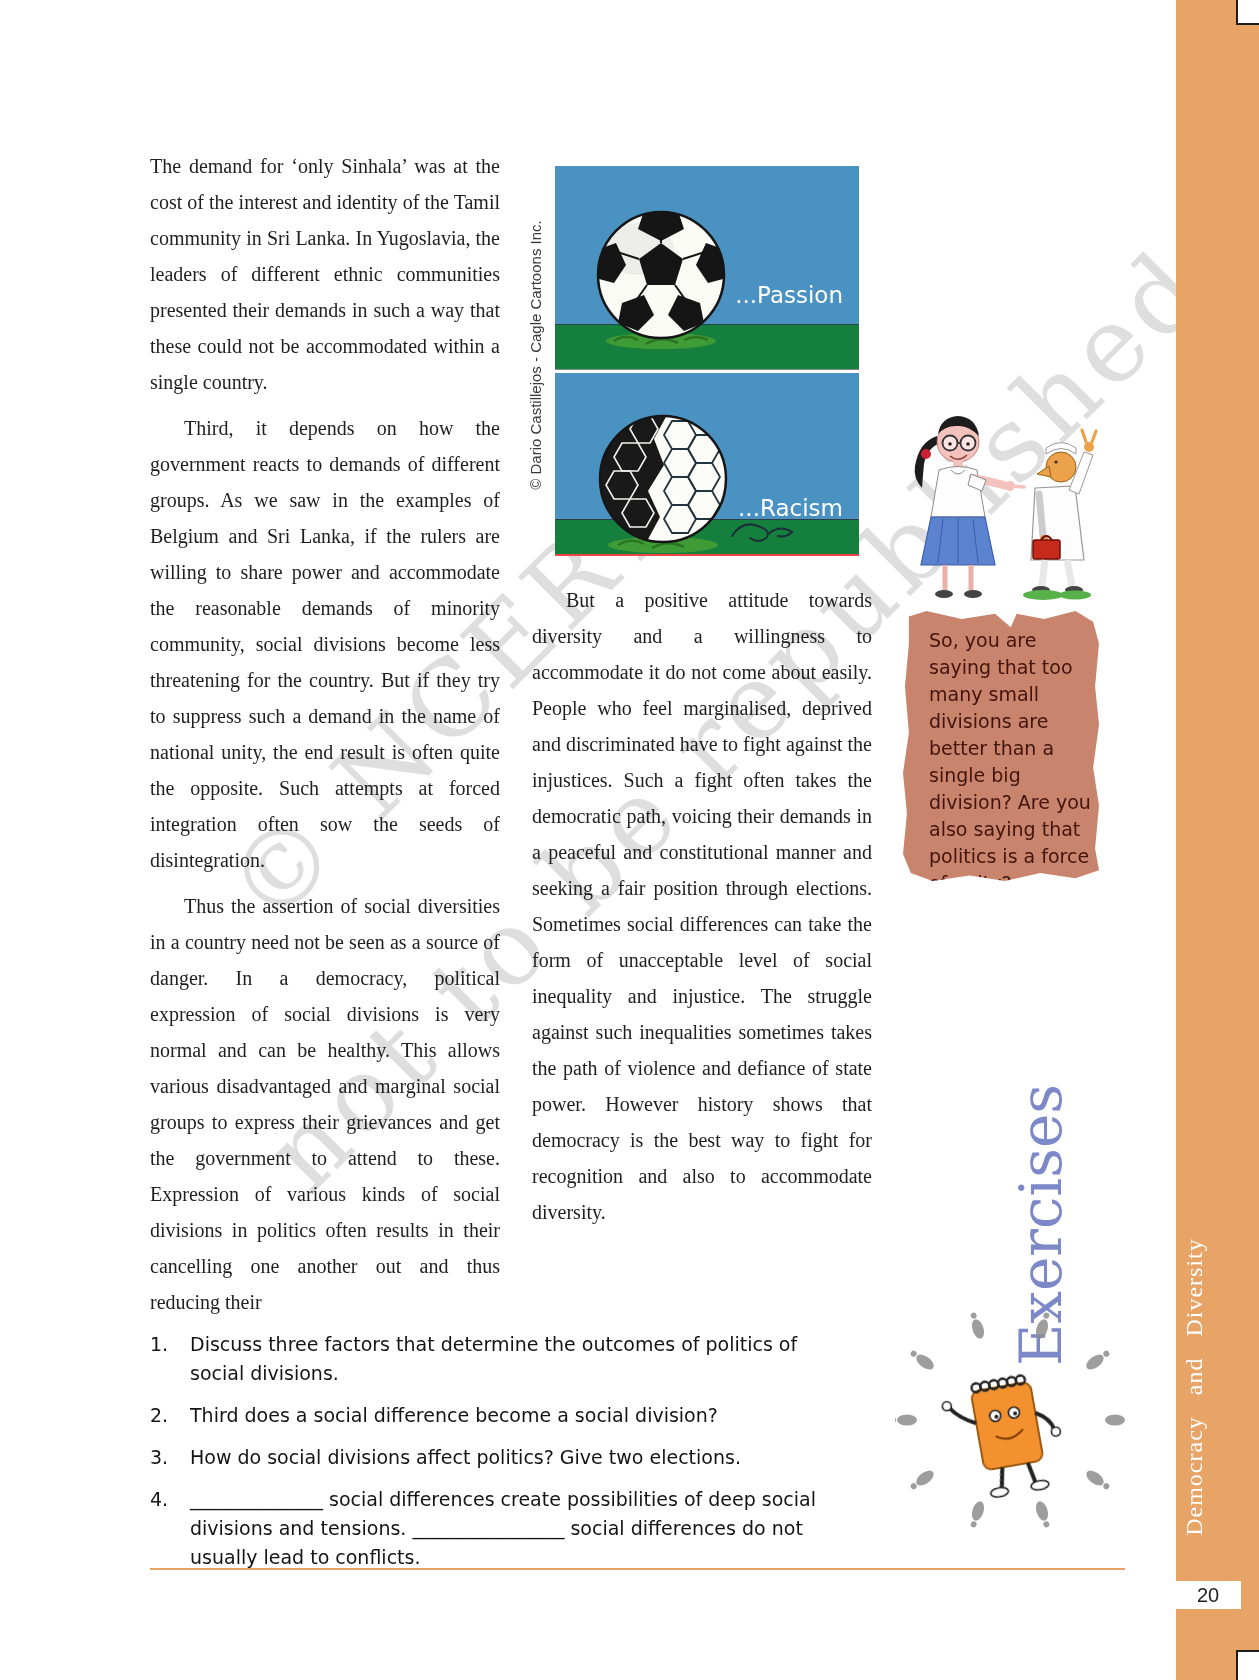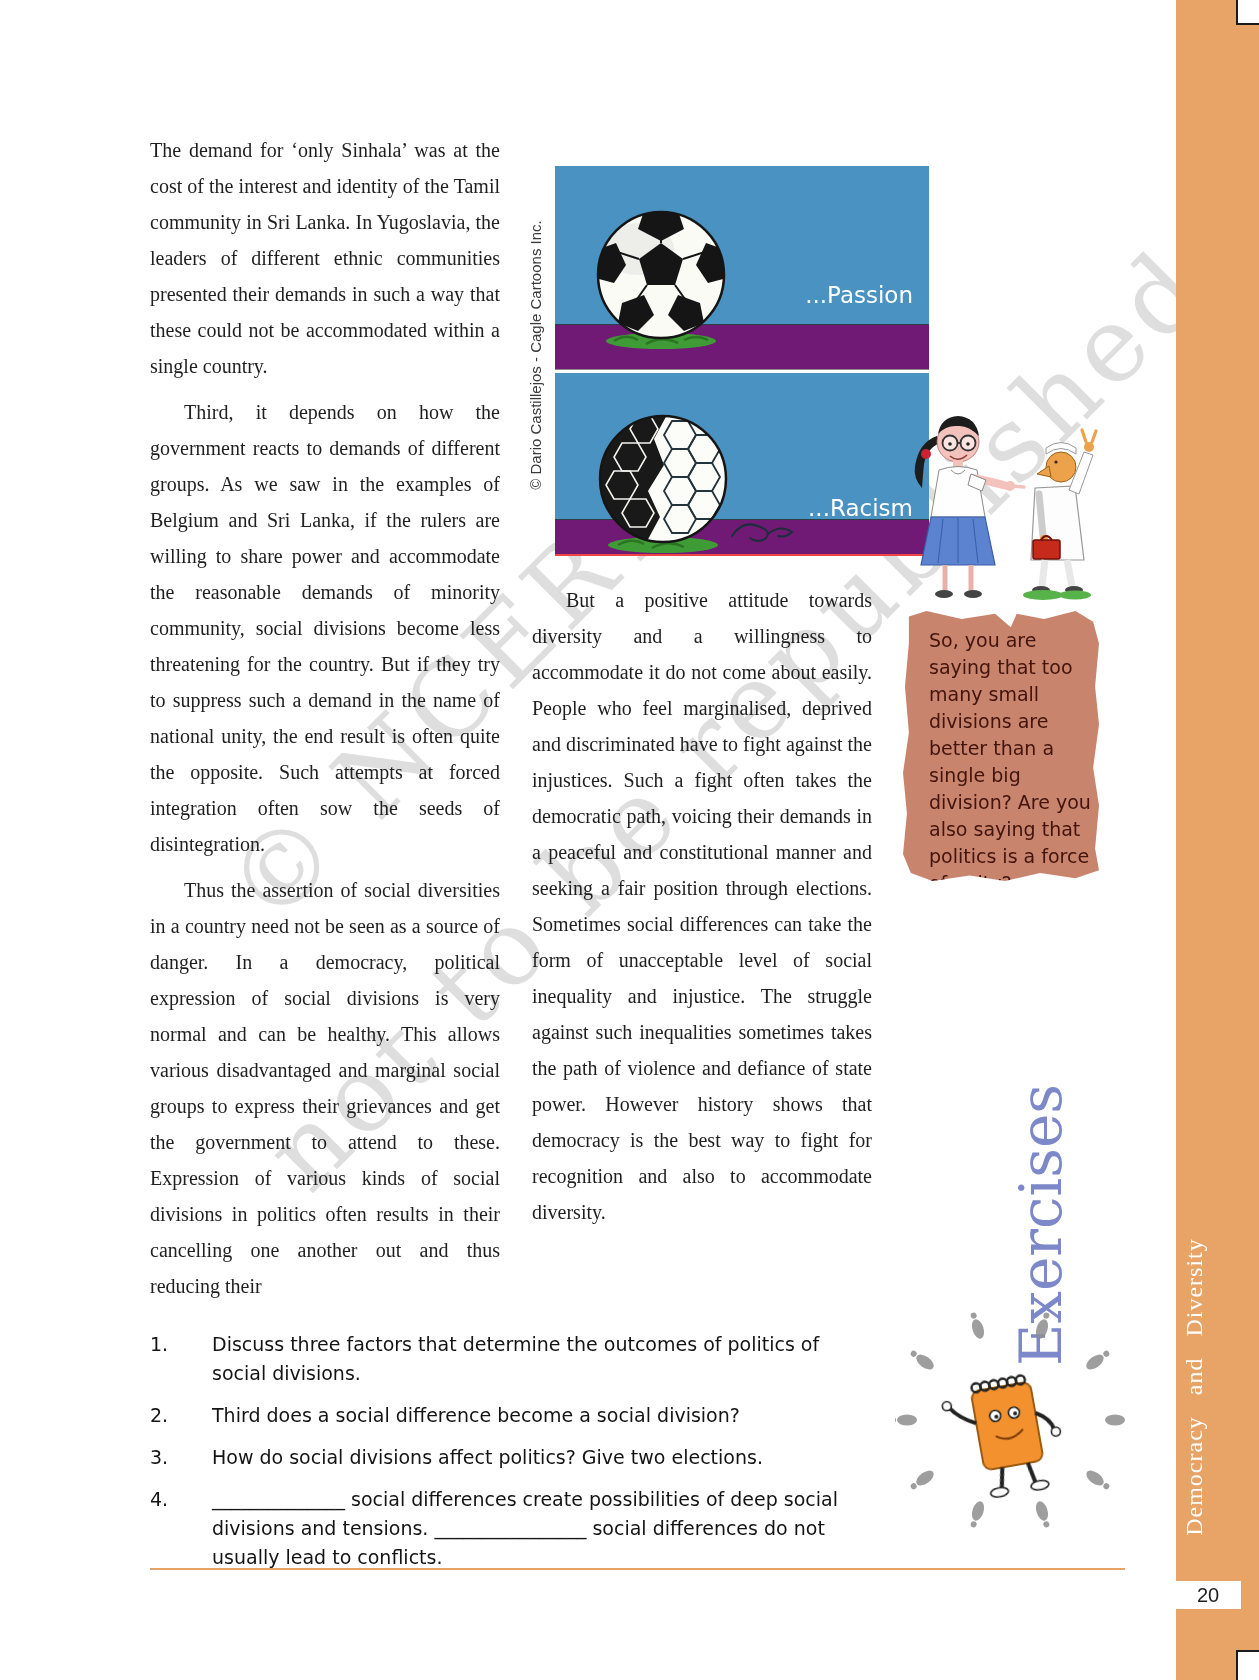--- a/index.html
+++ b/index.html
@@ -41,32 +41,32 @@
     border:2px solid #1c1c1c;
   }
   .crop-mark.top { top:0; height:25px; border-top:none; border-right:none; }
   .crop-mark.bottom { top:1650px; height:30px; border-bottom:none; border-right:none; }
 
   
   .col { position:absolute; text-align:justify; color:#1f1f1f;
          font-size:20px; line-height:36px; }
   .col p { margin-bottom:10px; }
   .col p.indent { text-indent:34px; }
-  .col-left { left:150px; top:132px; width:350px; }
+  .col-left { left:150px; top:148px; width:350px; }
   .col-mid  { left:532px; top:582px; width:340px; }
 
   
   .attribution {
     position:absolute; left:382px; top:345px; width:310px; height:20px;
     transform:rotate(-90deg);
     font-family:"Liberation Sans", sans-serif; font-size:15px; color:#3a3a3a;
     text-align:center; white-space:nowrap;
   }
   .panel {
-    position:absolute; left:555px; width:374px; background:#701a75;
+    position:absolute; left:555px; width:304px; background:#15803d;
   }
   .panel .sky { position:absolute; left:0; top:0; width:100%; background:#4a92c2;
                 border-bottom:1.5px solid #2c3e46; }
   .panel1 { top:166px; height:204px; border-bottom:1px solid #8a8a8a; }
   .panel1 .sky { height:159px; }
   .panel2 { top:373px; height:183px; border-bottom:2px solid #ef4444;text-decoration:underline; }
   .panel2 .sky { height:147px; }
   .ball { position:absolute; width:150px; height:150px; }
   .ball1 { left:31px; top:37px; }
   .ball2 { left:33px; top:32px; }
@@ -102,21 +102,21 @@
     position:absolute; left:837px; top:1195px; width:400px; height:60px;
     transform:rotate(-90deg);
     font-family:"DejaVu Serif", serif; font-size:58px; color:#7d88c9;
     text-align:center; white-space:nowrap;
   }
   .exercise-list { position:absolute; left:150px; top:1330px; width:690px;
     font-family:"DejaVu Sans", sans-serif; font-size:19px; line-height:29px;
     color:#141414; }
   .ex-item { display:flex; margin-bottom:13px; }
   .ex-num { width:40px; flex:0 0 40px; }
-  .ex-text { width:650px;margin-left:22px; }
+  .ex-text { width:650px; }
 
   .mascot { position:absolute; left:895px; top:1310px; width:230px; height:220px; }
 
   .bottom-rule { position:absolute; left:150px; top:1568px; width:975px; height:2px;
                  background:#e8a366; }
   .footer-year { position:absolute; left:150px; top:1615px; width:900px;
     text-align:center; font-family:"Liberation Sans", sans-serif;
     font-size:17px; color:#2e2e2e; }
 </style>
 </head>

